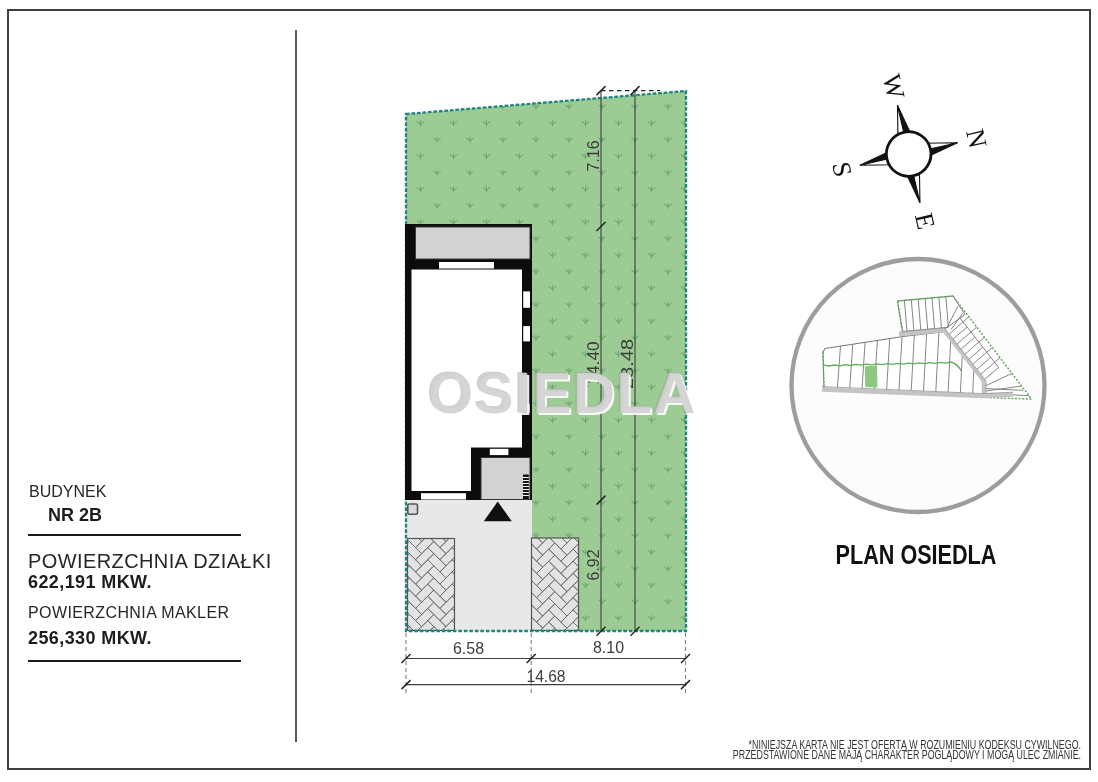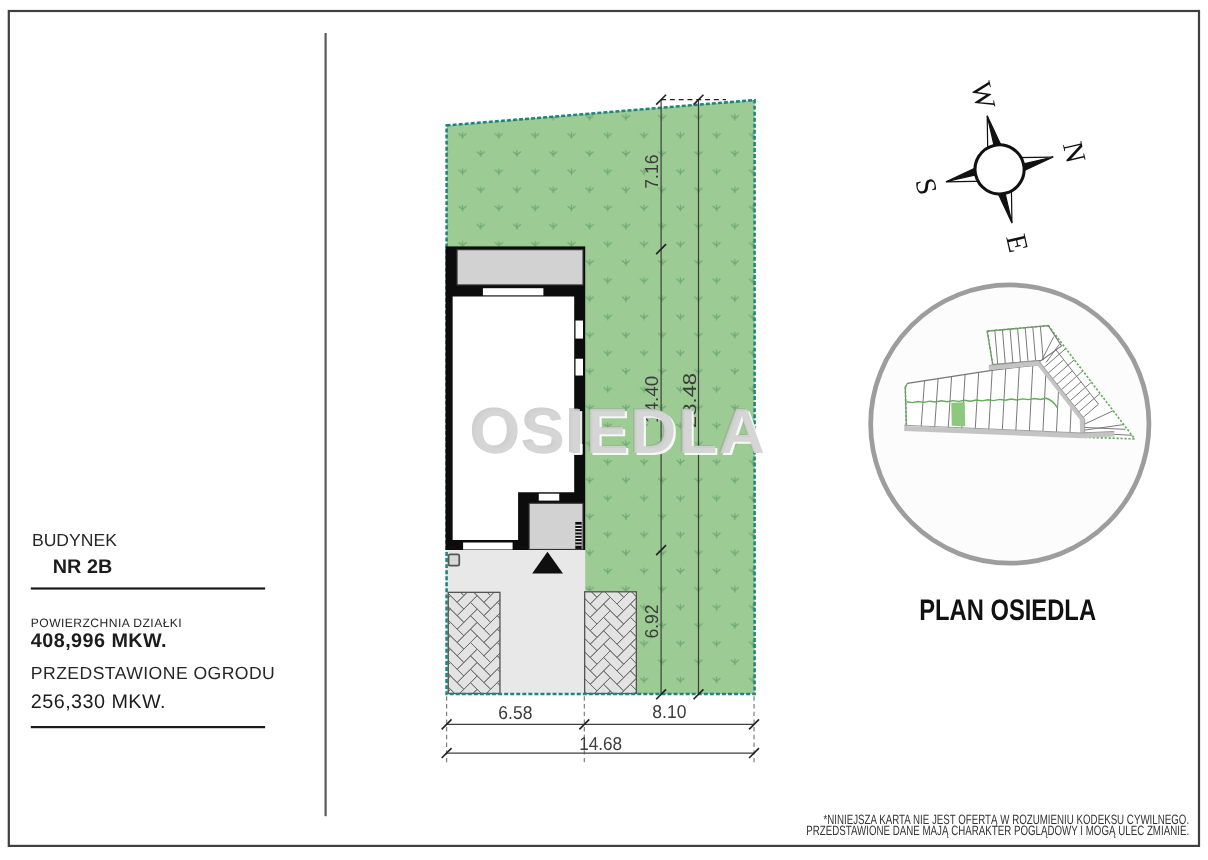--- a/index.html
+++ b/index.html
@@ -13,27 +13,27 @@
 <div class="abs" style="left:7px;top:9px;width:1080px;height:757px;border:2px solid #3f3f3f;"></div>
 
 <div class="abs" style="left:295px;top:30px;width:2px;height:712px;background:#5a5a5a;"></div>
 
 <div class="abs" style="left:29px;top:483px;font-size:16px;color:#262626;">BUDYNEK</div>
 
 <div class="abs" style="left:28px;top:505px;font-size:18px;font-weight:bold;color:#1c1c1c;margin-left:20px;">NR 2B</div>
 
 <div class="abs" style="left:28px;top:534px;width:213px;height:2px;background:#1a1a1a;"></div>
 
-<div class="abs" style="left:28px;top:550px;font-size:11px;letter-spacing:0.4px;color:#262626;margin-top:11px;">POWIERZCHNIA DZIAŁKI</div>
-
-<div class="abs" style="left:28px;top:571.5px;font-size:18px;letter-spacing:0.4px;font-weight:bold;color:#1c1c1c;">408,996 MKW.</div>
-
-<div class="abs" style="left:28px;top:603.5px;font-size:16px;letter-spacing:0.4px;color:#262626;">PRZEDSTAWIONE OGRODU</div>
-
-<div class="abs" style="left:28px;top:627.5px;font-size:18px;letter-spacing:0.4px;font-weight:normal;color:#1c1c1c;">256,330 MKW.</div>
+<div class="abs" style="left:28px;top:550px;font-size:20px;letter-spacing:0.4px;color:#262626;">POWIERZCHNIA DZIAŁKI</div>
+
+<div class="abs" style="left:28px;top:571.5px;font-size:18px;letter-spacing:0.4px;font-weight:bold;color:#1c1c1c;">622,191 MKW.</div>
+
+<div class="abs" style="left:28px;top:603.5px;font-size:16px;letter-spacing:0.4px;color:#262626;">POWIERZCHNIA MAKLER</div>
+
+<div class="abs" style="left:28px;top:627.5px;font-size:18px;letter-spacing:0.4px;font-weight:bold;color:#1c1c1c;">256,330 MKW.</div>
 
 <div class="abs" style="left:28px;top:660px;width:213px;height:2px;background:#1a1a1a;"></div>
 
 <div class="abs" style="left:766px;top:540px;width:300px;text-align:center;font-size:27px;font-weight:bold;color:#111;transform:scaleX(0.8);white-space:nowrap;">PLAN OSIEDLA</div>
 
 <div class="abs" style="left:581px;top:739.5px;width:500px;text-align:right;font-size:12.3px;line-height:10.6px;color:#333;transform:scaleX(0.72);transform-origin:right center;">*NINIEJSZA KARTA NIE JEST OFERTĄ W ROZUMIENIU KODEKSU CYWILNEGO.<br>PRZEDSTAWIONE DANE MAJĄ CHARAKTER POGLĄDOWY I MOGĄ ULEC ZMIANIE.</div>
 
 <svg class="abs" style="left:0;top:0;z-index:2;" width="1098" height="782" viewBox="0 0 1098 782">
 <defs>
 <pattern id="grass" width="33" height="33" patternUnits="userSpaceOnUse">

